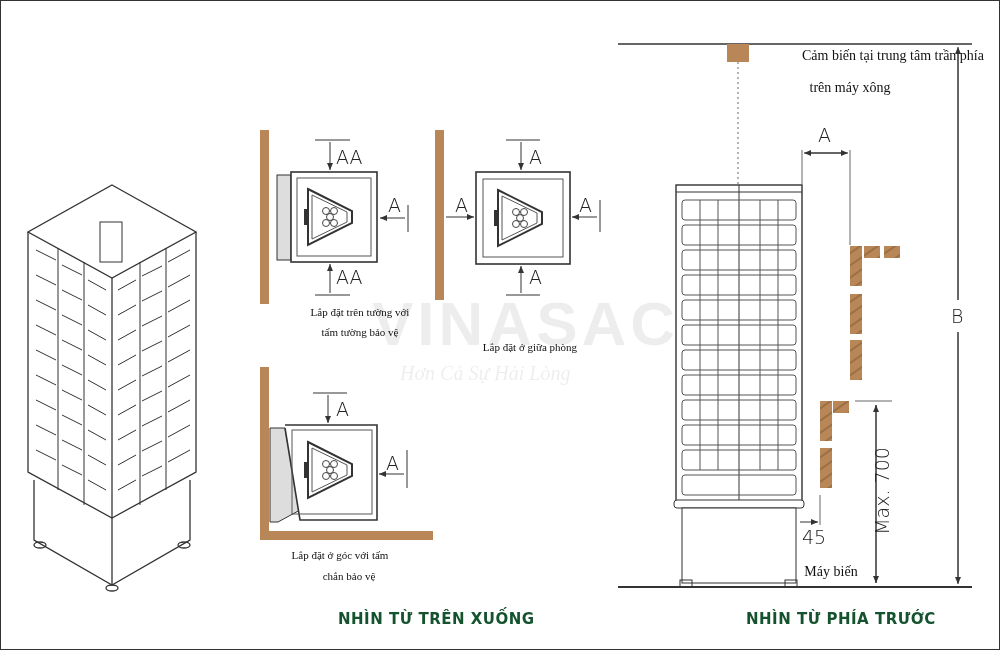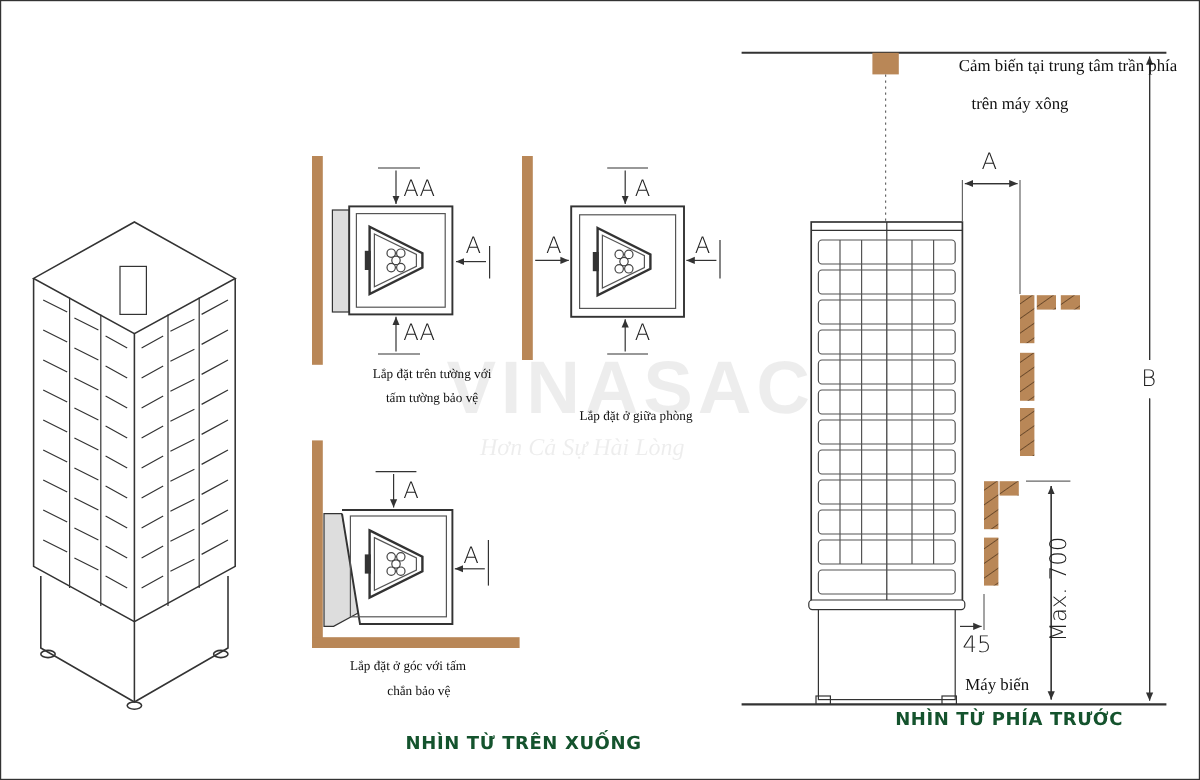--- a/index.html
+++ b/index.html
@@ -182,21 +182,21 @@
 <div class="dim" style="left:579px;top:194px;">A</div>
 <div class="lbl" style="left:440px;top:305px;width:180px;margin-top:32px;">Lắp đặt ở giữa phòng</div>
 
 <div class="dim" style="left:336px;top:398px;">A</div>
 <div class="dim" style="left:386px;top:452px;">A</div>
 <div class="lbl" style="left:255px;top:545px;width:170px;text-align:center;">Lắp đặt ở góc với tấm</div>
 <div class="lbl" style="left:264px;top:566px;width:170px;">chắn bảo vệ</div>
 
 <div class="title" style="left:338px;top:610px;">NHÌN TỪ TRÊN XUỐNG</div>
 
-<div class="lbl" style="left:790px;top:46px;width:200px;font-size:14px;">Cảm biến tại trung tâm trần phía</div>
+<div class="lbl" style="left:750px;top:46px;width:200px;font-size:14px;padding-left:43px;">Cảm biến tại trung tâm trần phía</div>
 <div class="lbl" style="left:750px;top:78px;width:200px;font-size:14px;">trên máy xông</div>
 <div class="dim" style="left:818px;top:124px;">A</div>
 <div class="dim" style="left:951px;top:305px;">B</div>
 <div class="dim" style="left:837px;top:480px;transform:rotate(-90deg);transform-origin:center;width:90px;text-align:center;">Max. 700</div>
 <div class="dim" style="left:802px;top:526px;">45</div>
 <div class="lbl" style="left:796px;top:562px;width:70px;font-size:14px;">Máy biến</div>
 
-<div class="title" style="left:746px;top:590px;">NHÌN TỪ PHÍA TRƯỚC</div>
+<div class="title" style="left:746px;top:610px;">NHÌN TỪ PHÍA TRƯỚC</div>
 
 </body></html>

